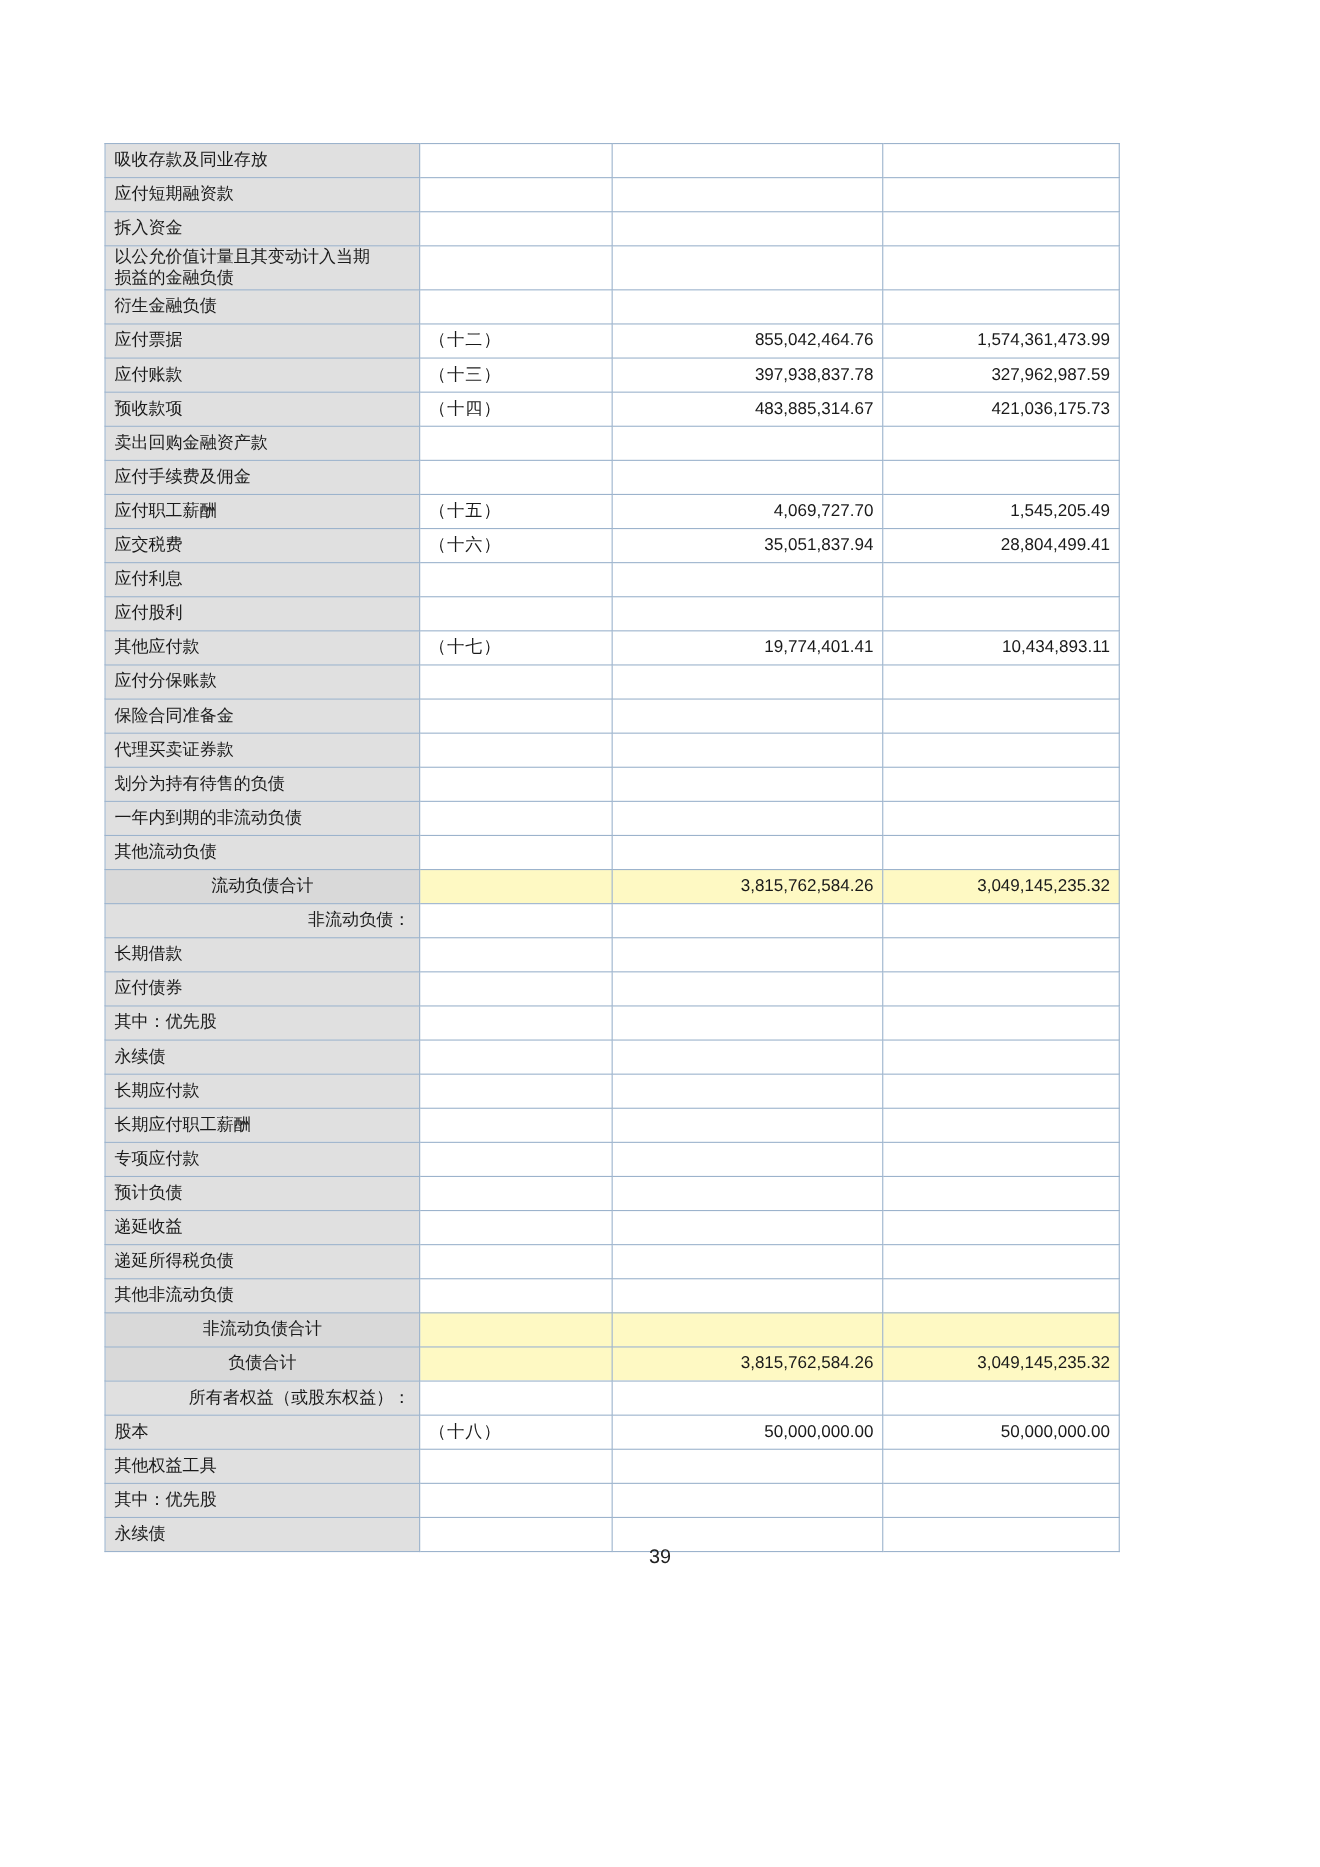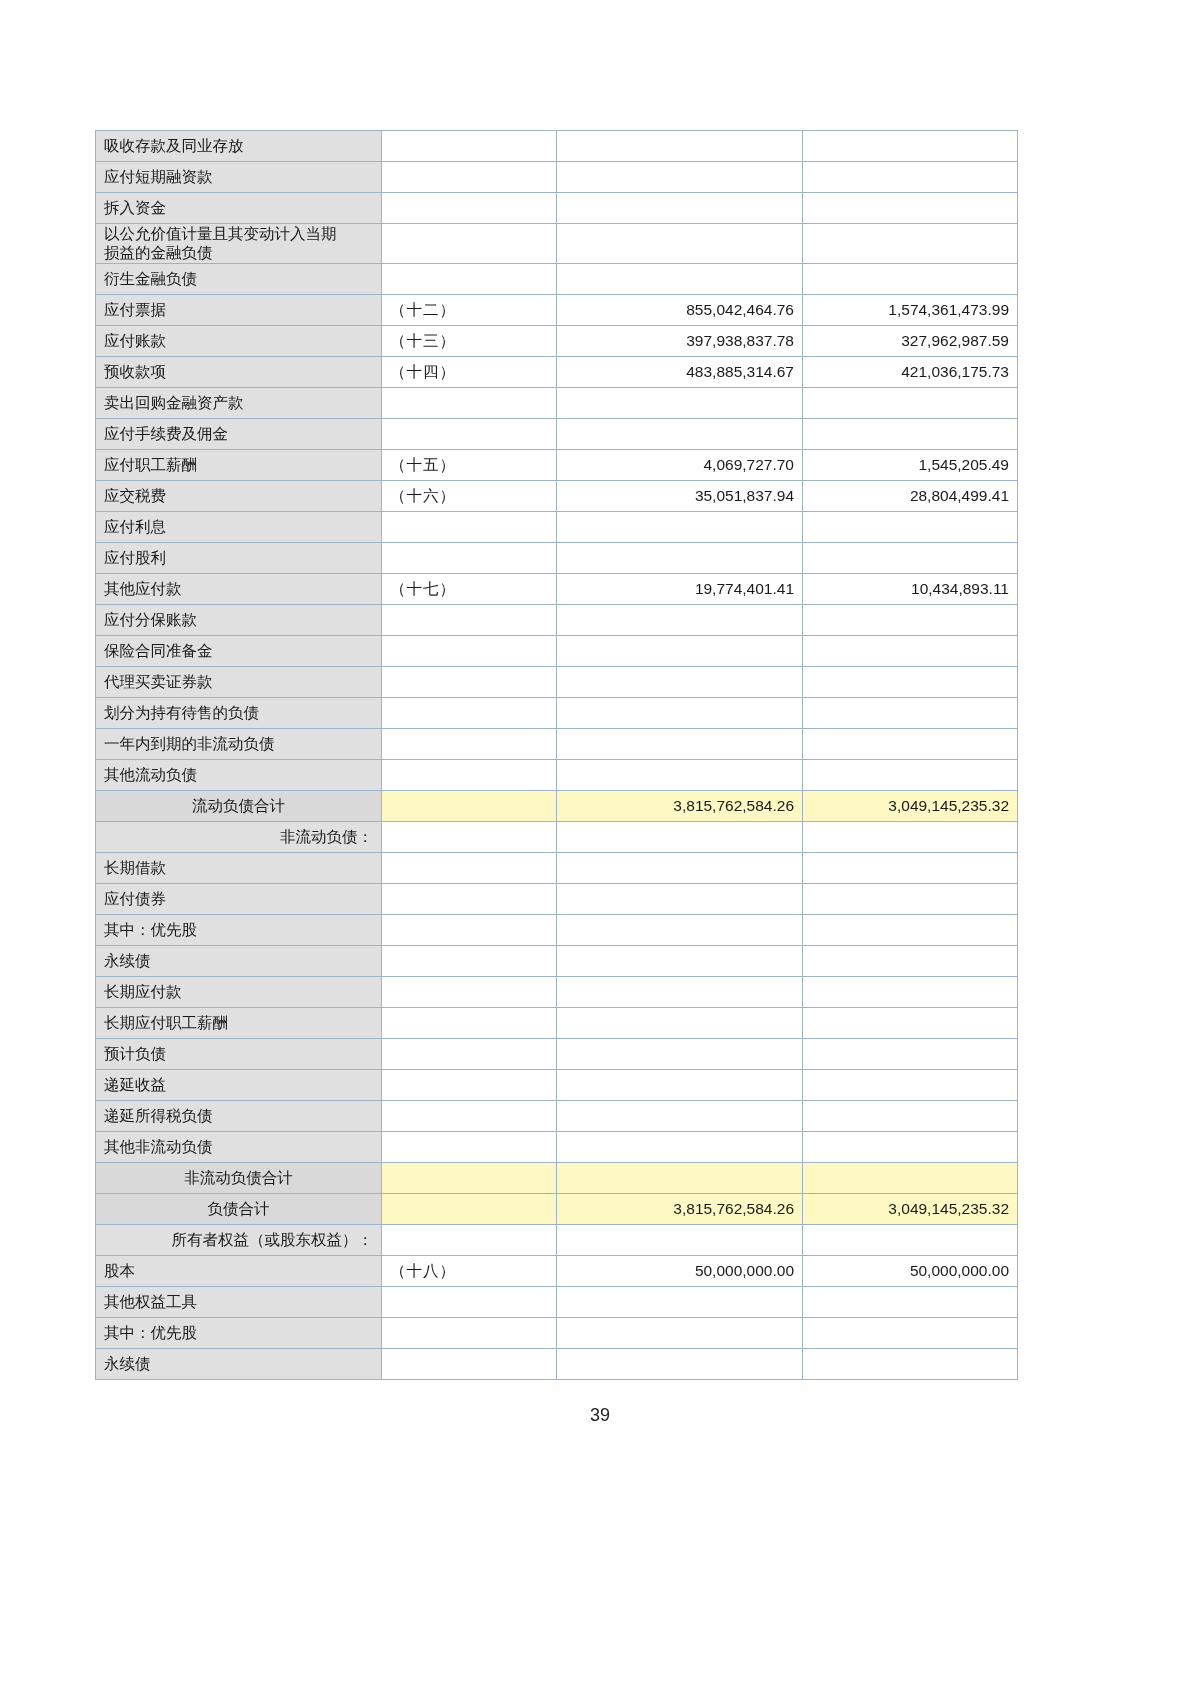--- a/index.html
+++ b/index.html
@@ -267,20 +267,26 @@
           <td class="val"></td>
           <td class="val"></td>
         </tr>
         <tr>
           <td class="label">长期应付职工薪酬</td>
           <td class="note"></td>
           <td class="val"></td>
           <td class="val"></td>
         </tr>
         <tr>
+          <td class="label">专项应付款</td>
+          <td class="note"></td>
+          <td class="val"></td>
+          <td class="val"></td>
+        </tr>
+        <tr>
           <td class="label">预计负债</td>
           <td class="note"></td>
           <td class="val"></td>
           <td class="val"></td>
         </tr>
         <tr>
           <td class="label">递延收益</td>
           <td class="note"></td>
           <td class="val"></td>
           <td class="val"></td>

